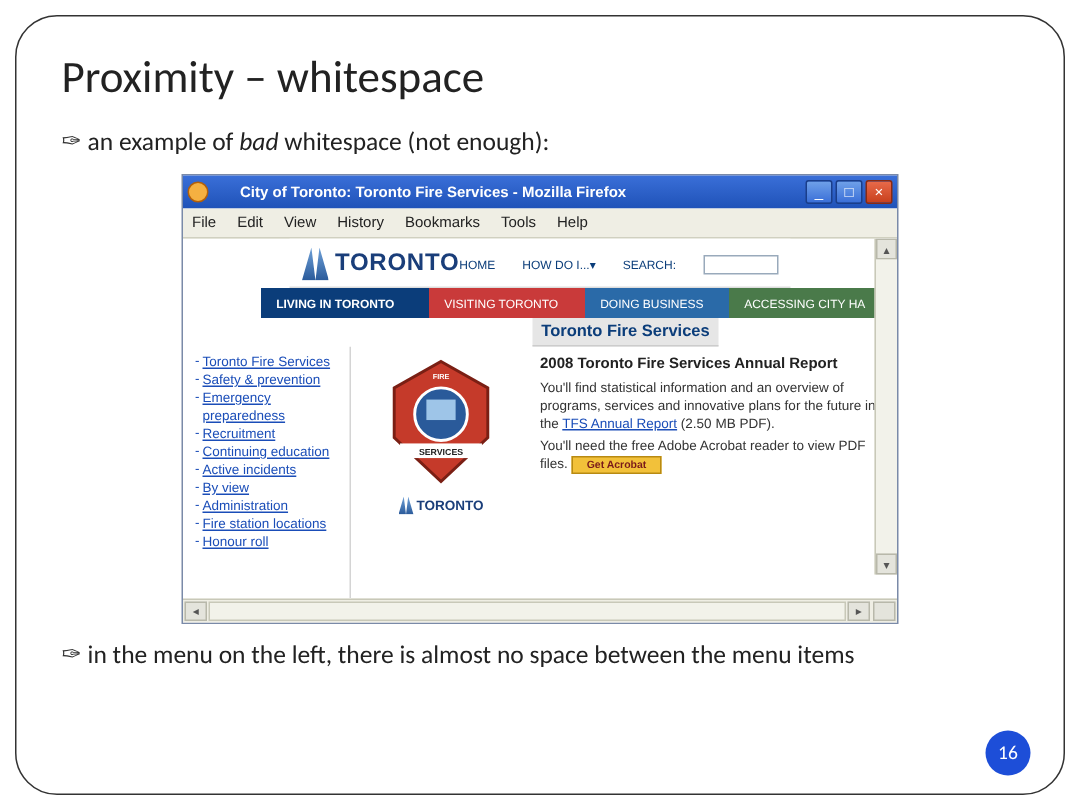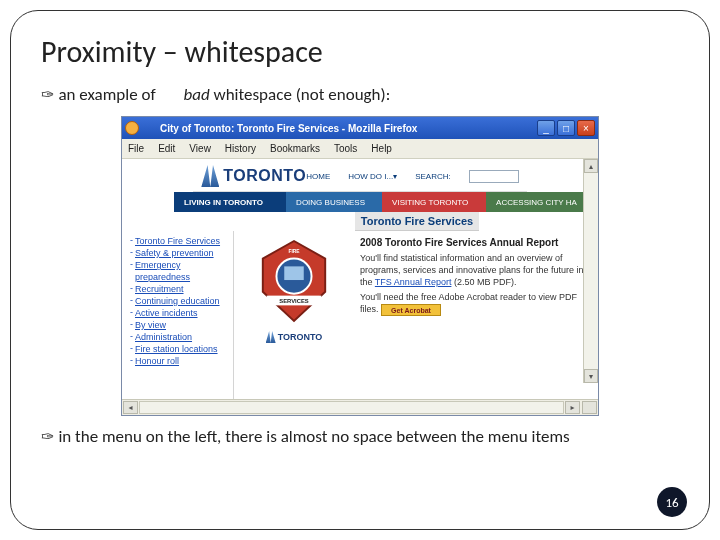--- a/index.html
+++ b/index.html
@@ -9,21 +9,21 @@
     background: #fff; position: relative;
   }
   .slide {
     width: 700px; height: 520px; margin: 10px;
     border: 1.5px solid #333; border-radius: 28px;
     padding: 22px 30px 14px 30px; position: relative;
   }
   .title { font-size: 30px; color: #222; margin-bottom: 14px; font-weight: 400; }
   .bullet-row { display: flex; align-items: flex-start; font-size: 17px; margin: 4px 0 10px 0; color: #222; }
   .bullet-glyph { margin-right: 4px; font-size: 16px; line-height: 22px; color: #333; }
-  .italic { font-style: italic; margin-left: 24px; }
+  .italic { font-style: italic; }
   .screenshot {
     width: 478px; height: 300px; margin: 0 auto 10px auto;
     border: 1px solid #7a8aa8; font-family: Tahoma, Arial, sans-serif;
     font-size: 10px; background: #fff; display: flex; flex-direction: column;
   }
   .titlebar {
     height: 22px; background: linear-gradient(#3a6fd8, #1f52b8);
     display: flex; align-items: center; padding: 0 3px; color: #fff;
   }
   .ff-icon { width: 14px; height: 14px; background: #f5b041; border-radius: 50%; margin-right: 5px; border: 1px solid #b25f0a; }
@@ -62,21 +62,21 @@
   .acrobat { display:inline-block; width:60px; height:12px; background:#f2c13a; border:1px solid #b88a12; vertical-align:middle; font-size:7px; color:#7a1a1a; text-align:center; line-height:11px; font-weight:bold;}
   .status { height:16px; background:#efeee4; border-top:1px solid #c8c8b8; display:flex; align-items:center;}
   .scroll-stub { width:15px; height:13px; background:#e4e4dc; border:1px solid #b8b8aa; margin:0 1px; display:flex; align-items:center; justify-content:center; font-size:8px; color:#555;}
   .scroll-track { flex:1; height:13px; background:#f2f2ea; border:1px solid #c8c8b8; position:relative;}
   .vscroll { position:absolute; right:0; top:0; bottom:16px; width:15px; background:#efeee4; border-left:1px solid #c8c8b8; display:flex; flex-direction:column;}
   .vscroll .vbtn { height:14px; background:#e4e4dc; border:1px solid #b8b8aa; font-size:8px; color:#555; display:flex; align-items:center; justify-content:center;}
   .vscroll .vtrack { flex:1; background:#f2f2ea;}
   .page-num {
     position:absolute; right:22px; bottom:12px;
     width:30px; height:30px; border-radius:50%;
-    background:#0f172a; color:#fff; font-size:13px;
+    background:#1d4ed8; color:#fff; font-size:13px;
     display:flex; align-items:center; justify-content:center;
   }
 </style>
 </head>
 <body>
 
 <div class="slide">
   <h1 class="title">Proximity – whitespace</h1>
 
   <div class="bullet-row">
@@ -114,22 +114,22 @@
         </div>
         <div class="topnav">
           <span>HOME</span>
           <span>HOW DO I...▾</span>
           <span>SEARCH:</span>
           <div class="search-input"></div>
         </div>
       </div>
       <div class="tabbar">
         <div class="tab living">LIVING IN TORONTO</div>
+        <div class="tab visiting">VISITING TORONTO</div>
         <div class="tab doing">DOING BUSINESS</div>
-        <div class="tab visiting">VISITING TORONTO</div>
         <div class="tab accessing">ACCESSING CITY HA</div>
       </div>
       <div class="subhead">Toronto Fire Services</div>
 
       <div class="body-cols">
         <div class="sidebar-col">
           <div class="sidebar-row">
               <span class="dash">-</span>
               <a class="lnk">Toronto Fire Services</a>
             </div>

